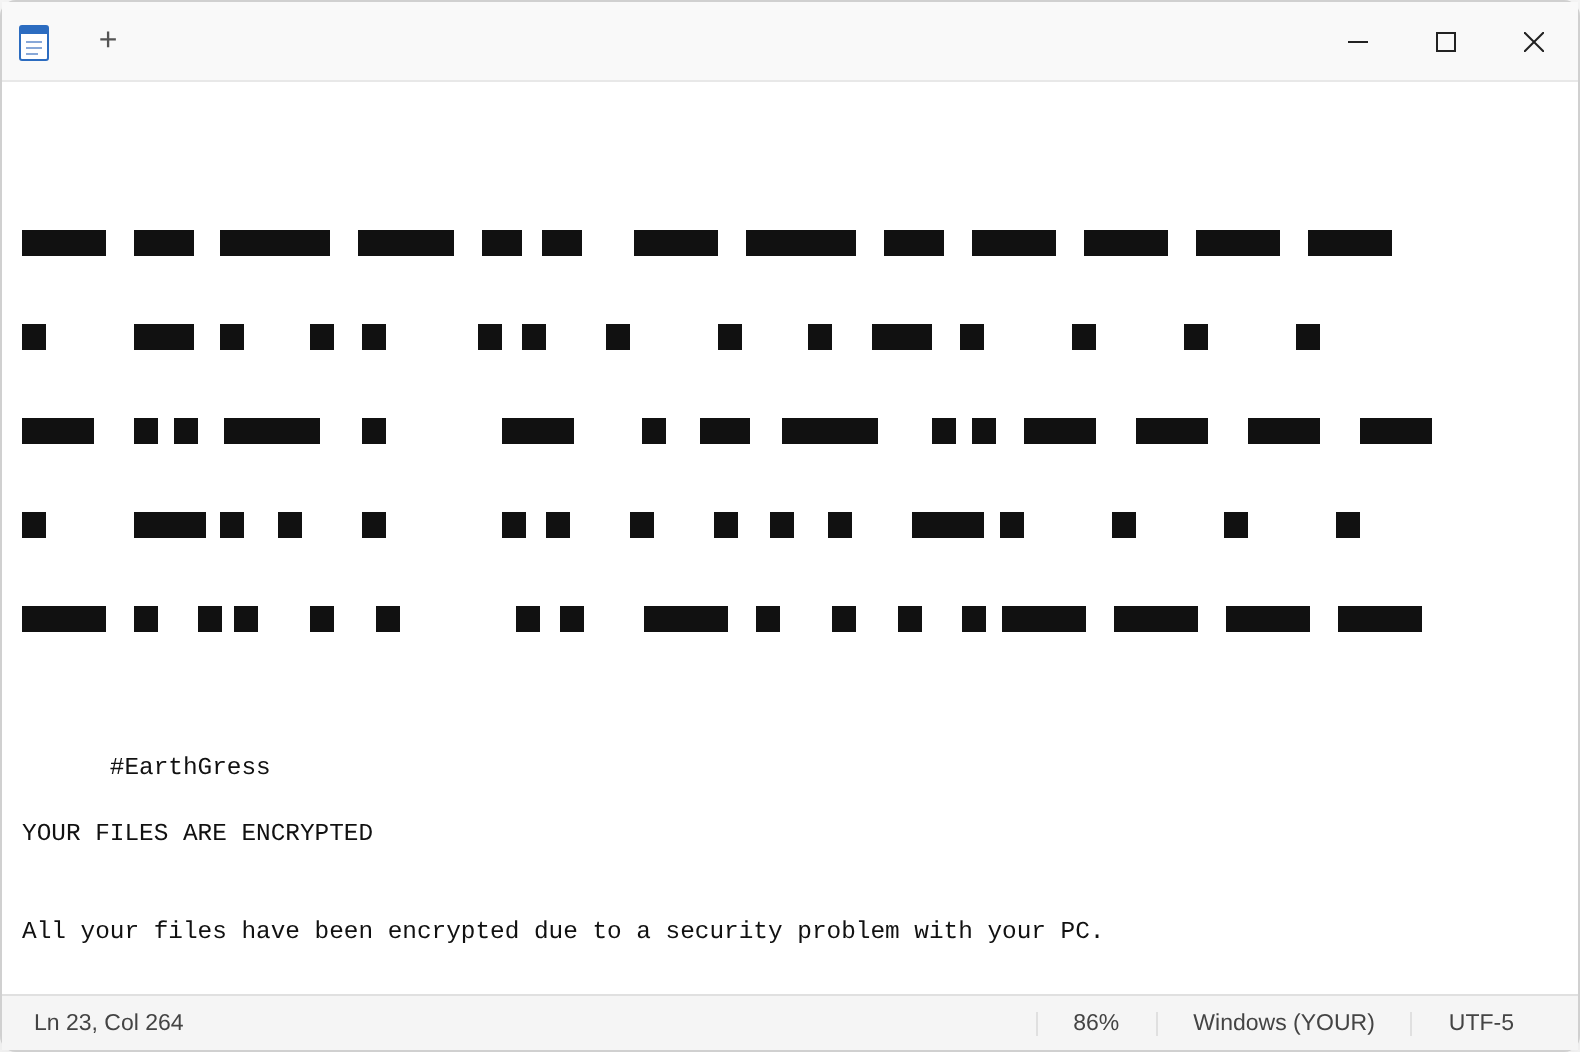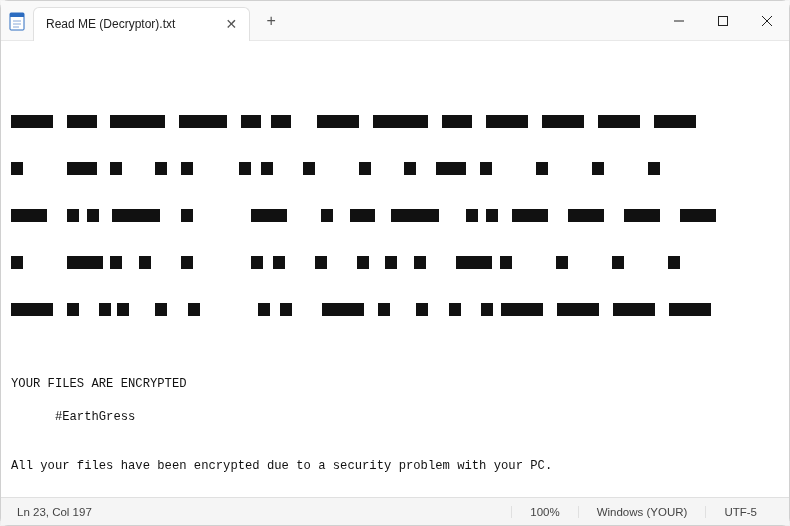--- a/index.html
+++ b/index.html
@@ -127,24 +127,20 @@
   <div class="titlebar">
     <div class="app-icon">
       <svg viewBox="0 0 16 20">
           <rect x="1" y="2" width="14" height="17" rx="1" fill="#fff" stroke="#2c6cc0" stroke-width="1"></rect>
           <rect x="1" y="2" width="14" height="4" fill="#2c6cc0"></rect>
           <line x1="4" y1="10" x2="12" y2="10" stroke="#88a8d8" stroke-width="1"></line>
           <line x1="4" y1="13" x2="12" y2="13" stroke="#88a8d8" stroke-width="1"></line>
           <line x1="4" y1="16" x2="10" y2="16" stroke="#88a8d8" stroke-width="1"></line>
         </svg>
     </div>
-    <div class="tab">
-      <span class="tab-title">Read ME (Decryptor).txt</span>
-      <span class="tab-close">✕</span>
-    </div>
     <div class="new-tab">+</div>
     <div class="titlebar-spacer"></div>
     <div class="win-btn">
       <svg viewBox="0 0 10 10">
           <line x1="0" y1="5" x2="10" y2="5" stroke="#222" stroke-width="1"></line>
         </svg>
     </div>
     <div class="win-btn">
       <svg viewBox="0 0 10 10">
           <rect x="0.5" y="0.5" width="9" height="9" fill="none" stroke="#222" stroke-width="1"></rect>
@@ -160,39 +156,39 @@
 
 
   <div class="content">
     <div class="blockart">
       <div class="blockrow"><span class="bk" style="width:42px"></span><span class="sp" style="width:12px"></span><span class="bk" style="width:30px"></span><span class="sp" style="width:11px"></span><span class="bk" style="width:55px"></span><span class="sp" style="width:12px"></span><span class="bk" style="width:48px"></span><span class="sp" style="width:12px"></span><span class="bk" style="width:20px"></span><span class="sp" style="width:8px"></span><span class="bk" style="width:20px"></span><span class="sp" style="width:24px"></span><span class="bk" style="width:42px"></span><span class="sp" style="width:12px"></span><span class="bk" style="width:55px"></span><span class="sp" style="width:12px"></span><span class="bk" style="width:30px"></span><span class="sp" style="width:12px"></span><span class="bk" style="width:42px"></span><span class="sp" style="width:12px"></span><span class="bk" style="width:42px"></span><span class="sp" style="width:12px"></span><span class="bk" style="width:42px"></span><span class="sp" style="width:12px"></span><span class="bk" style="width:42px"></span></div>
       <div class="blockrow"><span class="bk" style="width:12px"></span><span class="sp" style="width:42px"></span><span class="bk" style="width:30px"></span><span class="sp" style="width:11px"></span><span class="bk" style="width:12px"></span><span class="sp" style="width:31px"></span><span class="bk" style="width:12px"></span><span class="sp" style="width:12px"></span><span class="bk" style="width:12px"></span><span class="sp" style="width:44px"></span><span class="bk" style="width:12px"></span><span class="sp" style="width:8px"></span><span class="bk" style="width:12px"></span><span class="sp" style="width:28px"></span><span class="bk" style="width:12px"></span><span class="sp" style="width:42px"></span><span class="bk" style="width:12px"></span><span class="sp" style="width:31px"></span><span class="bk" style="width:12px"></span><span class="sp" style="width:18px"></span><span class="bk" style="width:30px"></span><span class="sp" style="width:12px"></span><span class="bk" style="width:12px"></span><span class="sp" style="width:42px"></span><span class="bk" style="width:12px"></span><span class="sp" style="width:42px"></span><span class="bk" style="width:12px"></span><span class="sp" style="width:42px"></span><span class="bk" style="width:12px"></span></div>
       <div class="blockrow"><span class="bk" style="width:36px"></span><span class="sp" style="width:18px"></span><span class="bk" style="width:12px"></span><span class="sp" style="width:6px"></span><span class="bk" style="width:12px"></span><span class="sp" style="width:11px"></span><span class="bk" style="width:48px"></span><span class="sp" style="width:19px"></span><span class="bk" style="width:12px"></span><span class="sp" style="width:56px"></span><span class="bk" style="width:36px"></span><span class="sp" style="width:32px"></span><span class="bk" style="width:12px"></span><span class="sp" style="width:15px"></span><span class="bk" style="width:25px"></span><span class="sp" style="width:14px"></span><span class="bk" style="width:48px"></span><span class="sp" style="width:25px"></span><span class="bk" style="width:12px"></span><span class="sp" style="width:6px"></span><span class="bk" style="width:12px"></span><span class="sp" style="width:12px"></span><span class="bk" style="width:36px"></span><span class="sp" style="width:18px"></span><span class="bk" style="width:36px"></span><span class="sp" style="width:18px"></span><span class="bk" style="width:36px"></span><span class="sp" style="width:18px"></span><span class="bk" style="width:36px"></span></div>
       <div class="blockrow"><span class="bk" style="width:12px"></span><span class="sp" style="width:42px"></span><span class="bk" style="width:36px"></span><span class="sp" style="width:5px"></span><span class="bk" style="width:12px"></span><span class="sp" style="width:15px"></span><span class="bk" style="width:12px"></span><span class="sp" style="width:28px"></span><span class="bk" style="width:12px"></span><span class="sp" style="width:56px"></span><span class="bk" style="width:12px"></span><span class="sp" style="width:8px"></span><span class="bk" style="width:12px"></span><span class="sp" style="width:28px"></span><span class="bk" style="width:12px"></span><span class="sp" style="width:28px"></span><span class="bk" style="width:12px"></span><span class="sp" style="width:14px"></span><span class="bk" style="width:12px"></span><span class="sp" style="width:15px"></span><span class="bk" style="width:12px"></span><span class="sp" style="width:28px"></span><span class="bk" style="width:36px"></span><span class="sp" style="width:6px"></span><span class="bk" style="width:12px"></span><span class="sp" style="width:42px"></span><span class="bk" style="width:12px"></span><span class="sp" style="width:42px"></span><span class="bk" style="width:12px"></span><span class="sp" style="width:42px"></span><span class="bk" style="width:12px"></span></div>
       <div class="blockrow"><span class="bk" style="width:42px"></span><span class="sp" style="width:12px"></span><span class="bk" style="width:12px"></span><span class="sp" style="width:18px"></span><span class="bk" style="width:12px"></span><span class="sp" style="width:4px"></span><span class="bk" style="width:12px"></span><span class="sp" style="width:24px"></span><span class="bk" style="width:12px"></span><span class="sp" style="width:19px"></span><span class="bk" style="width:12px"></span><span class="sp" style="width:56px"></span><span class="bk" style="width:12px"></span><span class="sp" style="width:8px"></span><span class="bk" style="width:12px"></span><span class="sp" style="width:28px"></span><span class="bk" style="width:42px"></span><span class="sp" style="width:12px"></span><span class="bk" style="width:12px"></span><span class="sp" style="width:24px"></span><span class="bk" style="width:12px"></span><span class="sp" style="width:19px"></span><span class="bk" style="width:12px"></span><span class="sp" style="width:18px"></span><span class="bk" style="width:12px"></span><span class="sp" style="width:6px"></span><span class="bk" style="width:42px"></span><span class="sp" style="width:12px"></span><span class="bk" style="width:42px"></span><span class="sp" style="width:12px"></span><span class="bk" style="width:42px"></span><span class="sp" style="width:12px"></span><span class="bk" style="width:42px"></span></div>
     </div>
+<div>      #EarthGress</div>
 <div>YOUR FILES ARE ENCRYPTED</div>
-<div>      #EarthGress</div>
 <div></div>
 <div>All your files have been encrypted due to a security problem with your PC.</div>
 
 <div></div>
 
 
 <div></div>
 
 
 
 <div></div>
 
 
 
 
   </div>
 
   <div class="statusbar">
-    <div class="status-left">Ln 23, Col 197</div>
-    <div class="status-seg">100%</div>
+    <div class="status-left">Ln 23, Col 264</div>
+    <div class="status-seg">86%</div>
     <div class="status-seg">Windows (YOUR)</div>
     <div class="status-seg">UTF-5</div>
   </div>
 
 </div>
 
 </body></html>

